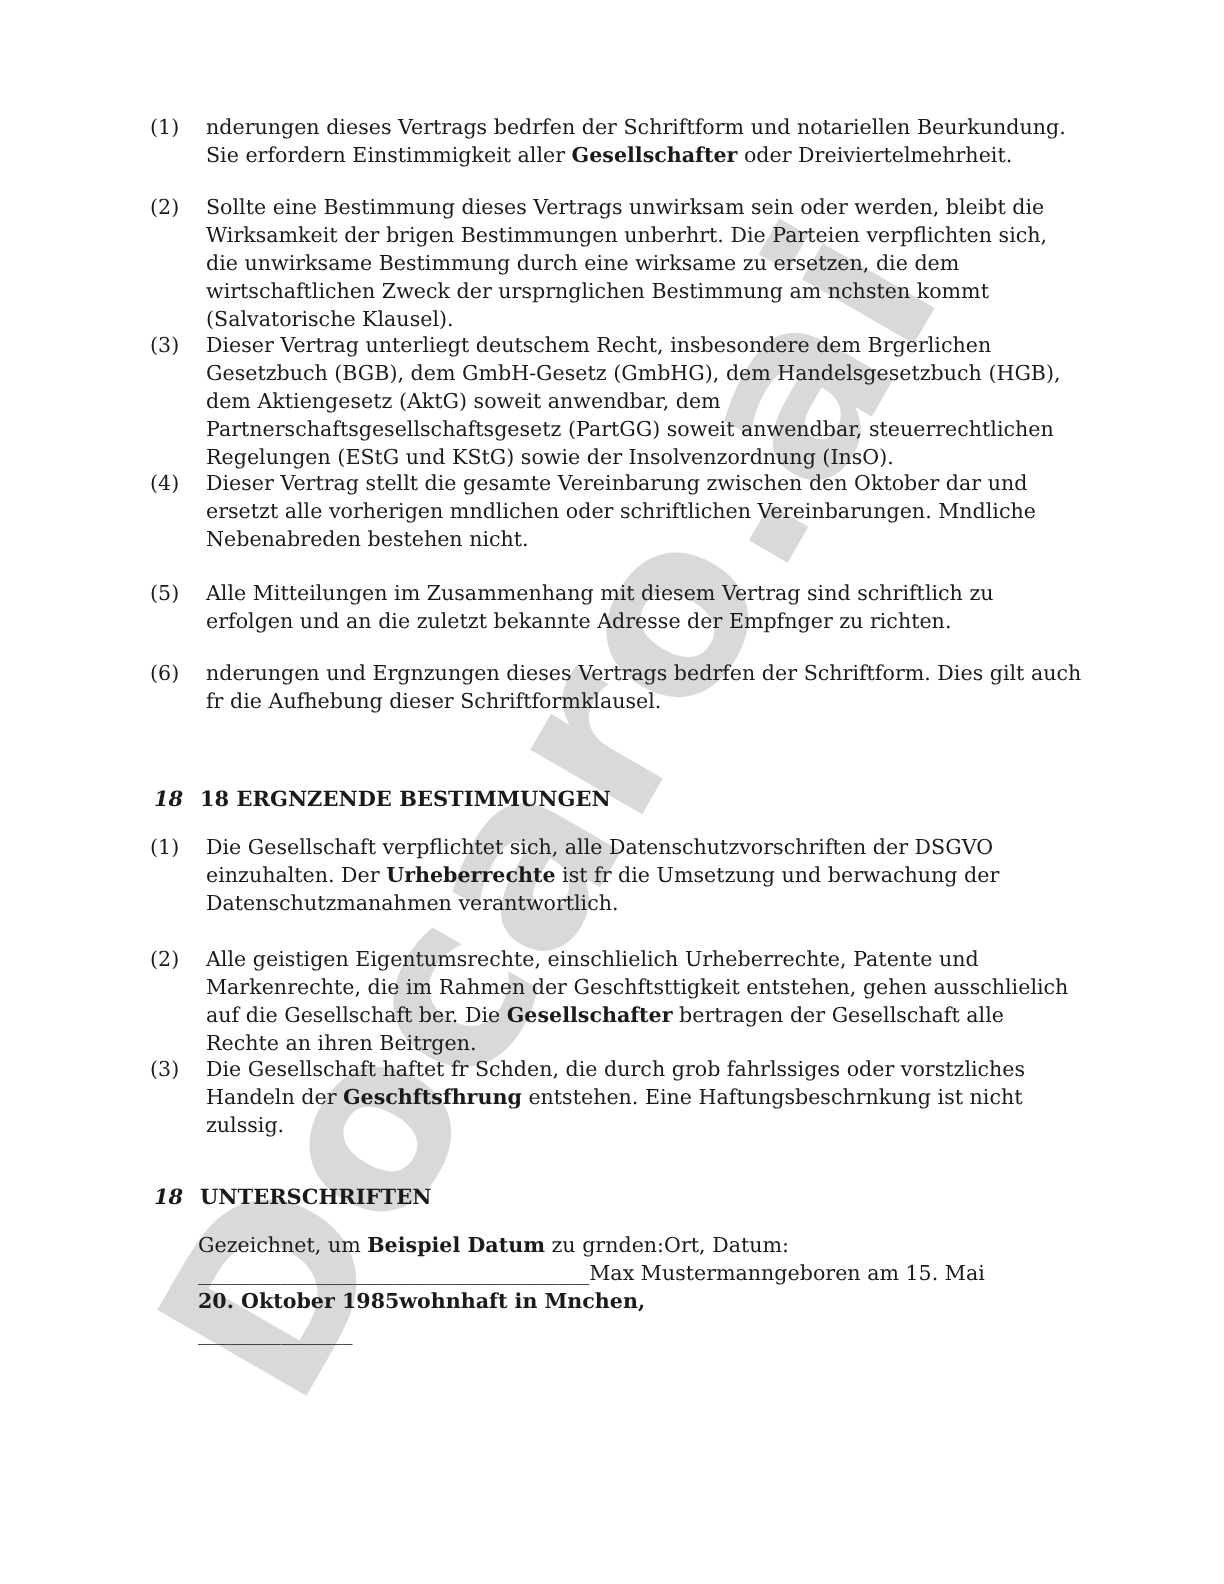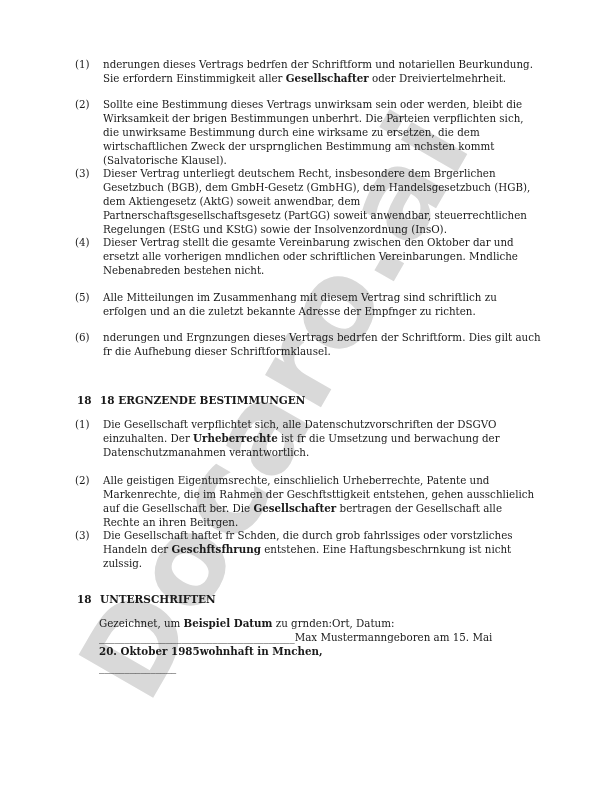--- a/index.html
+++ b/index.html
@@ -9,21 +9,21 @@
   .watermark { position: absolute; left: 275px; top: 405px; width: 0; height: 0; z-index: 0; }
   .watermark span { position: absolute; left: -330px; top: -62px; width: 660px; text-align: center;
          font-family: "DejaVu Sans", "Liberation Sans", sans-serif; font-weight: bold;
          font-size: 118px; line-height: 124px; color: #d9d9d9; white-space: nowrap;
          transform: rotate(-60deg); transform-origin: 50% 50%; letter-spacing: 2px; }
   .content { position: absolute; left: 0; top: 0; width: 612px; z-index: 1; }
   .item { position: absolute; left: 75px; width: 462px; font-size: 10.3px; line-height: 14px; }
   .item .num { position: absolute; left: 0; top: 0; width: 24px; }
   .item .txt { position: absolute; left: 28px; top: 0; width: 438px; }
   .heading { position: absolute; left: 77px; font-size: 10.5px; font-weight: bold; line-height: 14px; }
-  .heading .hnum { position: absolute; left: 0; top: 0; }
+  .heading .hnum { position: absolute; left: 0; top: 0; font-style: italic; }
   .heading .htxt { position: absolute; left: 23px; top: 0; white-space: nowrap; }
   b { font-weight: bold; }
   .sig { position: absolute; left: 99px; top: 616px; width: 440px; font-size: 10.3px; line-height: 14px; }
 </style>
 </head>
 <body>
 
 <div class="page">
 
   <div class="watermark">

